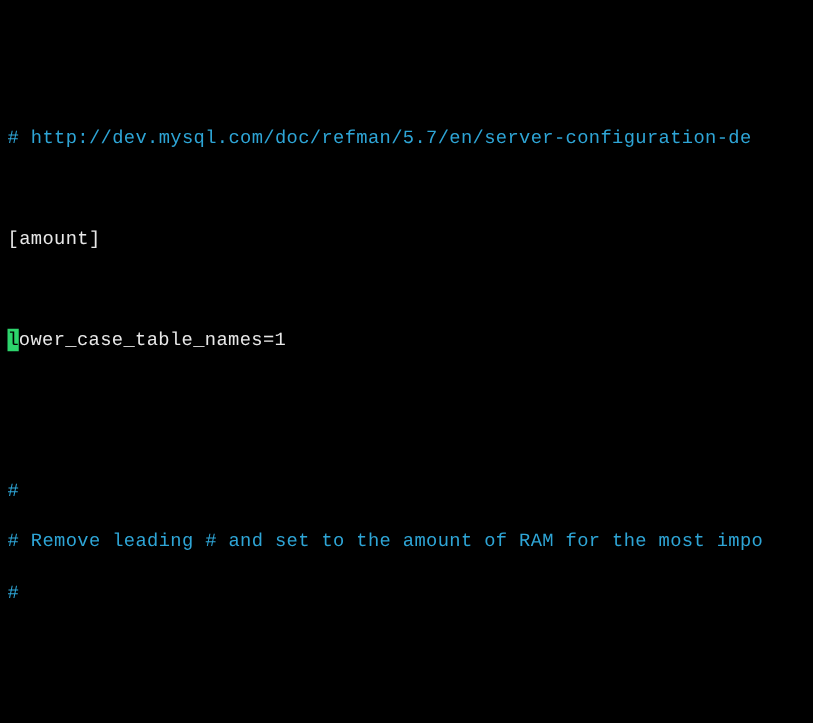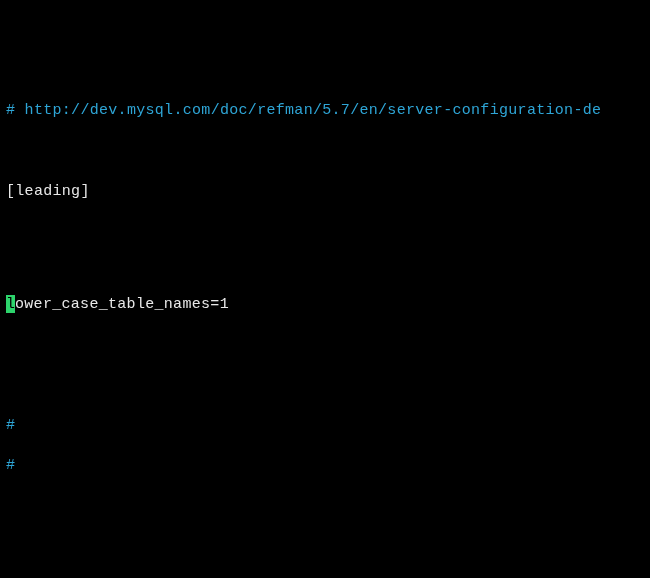--- a/index.html
+++ b/index.html
@@ -25,21 +25,20 @@
     }
     .line {
       display: block;
       min-height: 20px;
     }
     .comment {
       color: #2ea5d6;
     }
     .white {
       color: #e8e8e8;
-      margin-top: 32px;
     }
     .section {
       color: #e8e8e8;
     }
     .cursor {
       background-color: #2dd46c;
       color: #000;
       display: inline-block;
       width: 9px;
       height: 18px;
@@ -47,26 +46,27 @@
     }
   </style>
 </head>
 <body>
 
 
 
 <div class="editor">
 <span class="line comment"># http://dev.mysql.com/doc/refman/5.7/en/server-configuration-de</span>
 <span class="line"></span>
-<span class="line section">[leading]</span>
+<span class="line section">[amount]</span>
 <span class="line"></span>
 <span class="line white"><span class="cursor">l</span><span>ower_case_table_names=1</span></span>
 <span class="line"></span>
 <span class="line"></span>
 <span class="line comment">#</span>
+<span class="line comment"># Remove leading # and set to the amount of RAM for the most impo</span>
 <span class="line comment">#</span>
 
 
 
 
 
 
 
 
 

